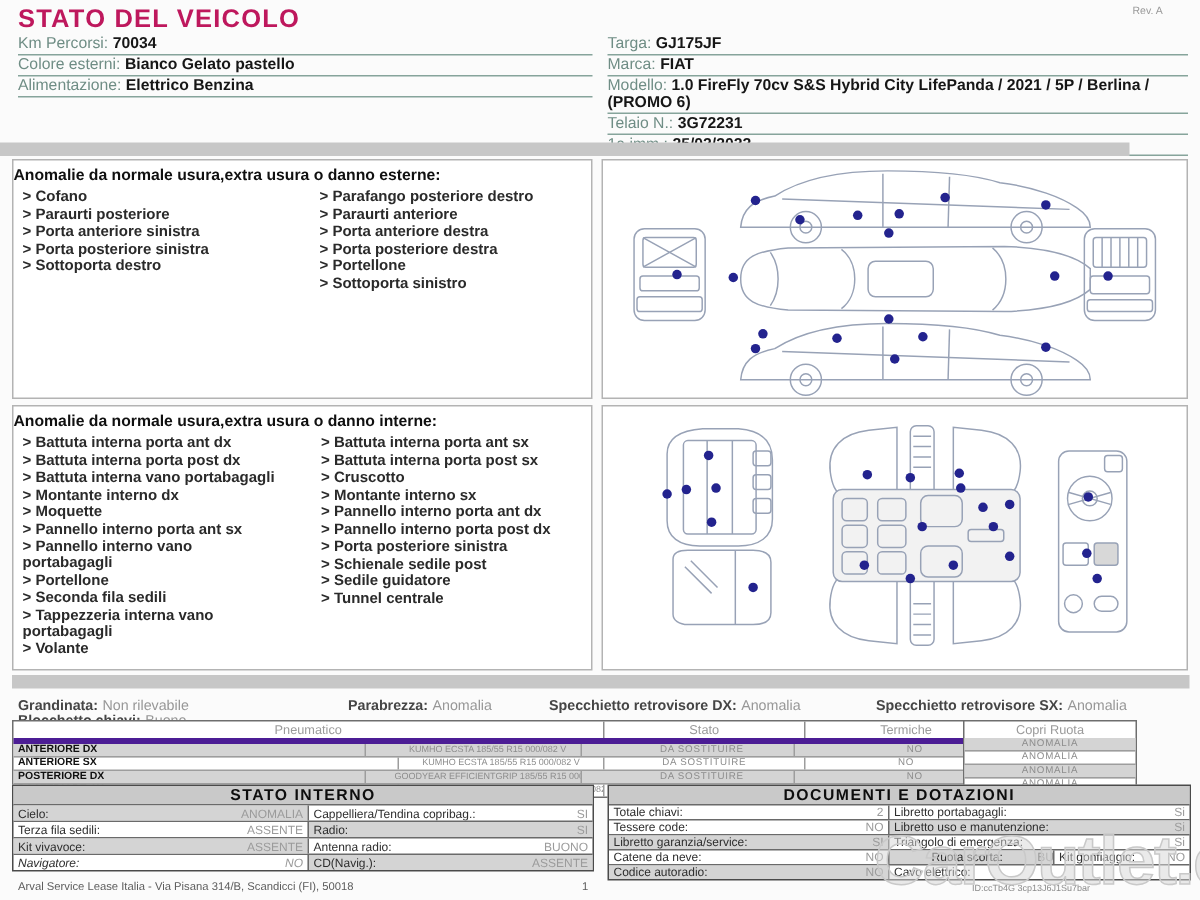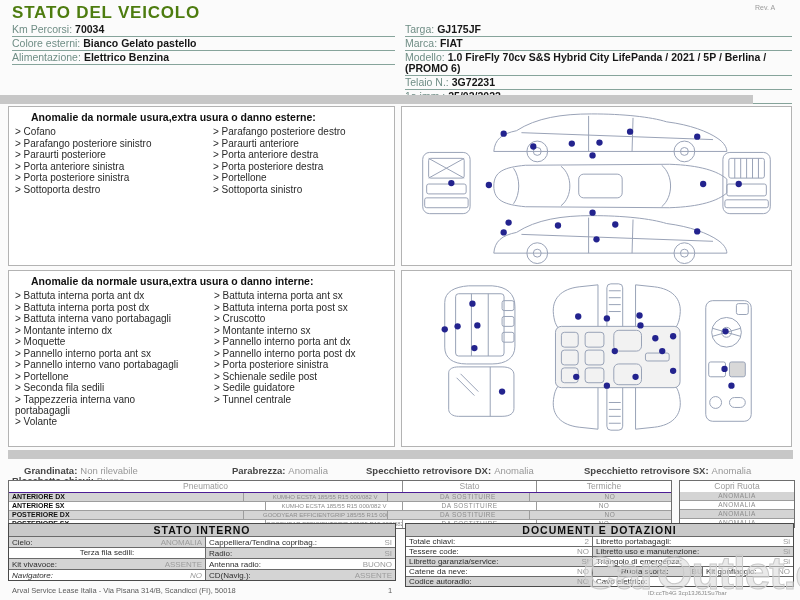--- a/index.html
+++ b/index.html
@@ -1,57 +1,57 @@
 <!DOCTYPE html>
 <html><head>
 <meta charset="utf-8">
 <style>
   html,body{margin:0;padding:0;}
   .page{position:relative;width:800px;height:600px;background:#fbfbfb;overflow:hidden;
         font-family:"Liberation Sans",sans-serif;color:#222;}
   .abs{position:absolute;}
   
-  .title{left:12px;top:3px;font-size:17px;font-weight:bold;color:#4d7c0f;letter-spacing:.8px;}
+  .title{left:12px;top:3px;font-size:17px;font-weight:bold;color:#be185d;letter-spacing:.8px;}
   .rev{left:755px;top:4px;font-size:7px;color:#9a9a9a;}
   .hdr{display:block;}
   .hrow{border-bottom:1px solid #86a49b;padding:1px 0 1px;font-size:10.5px;color:#6f8d85;line-height:11px;}
   .hrow b{color:#161616;margin-left:3px;}
   .band{background:#c7c7c7;height:9px;}
   
   .box{background:#fff;border:1px solid #b3b3b3;box-sizing:border-box;}
-  .box h3{margin:4px 22px 3px;font-size:10.5px;color:#101010;}
+  .box h3{margin:4px 0 3px;font-size:10.5px;color:#101010;}
   .cols{display:flex;padding:0 6px;}
   .col{font-size:10px;line-height:11px;color:#2a2a2a;}
-  .col div{margin-bottom:0.5px;}
+  .col div{margin-bottom:0.5px;font-weight:bold;}
   .ext-c1{width:192px;margin-right:6px;}
   .int-c1{width:170px;margin-right:29px;}
   .colflex{flex:1;}
   .diag{position:absolute;inset:0;width:100%;height:100%;}
   .diag path,.diag rect,.diag circle,.diag line{fill:none;stroke:#98a2b6;stroke-width:1;}
   .diag .fill{fill:#f2f2f2;}
   .diag .dot{fill:#23238e;stroke:none;}
   
   .sum-label{font-size:9.5px;font-weight:bold;color:#454545;}
   .sum-val{font-size:9.5px;color:#979797;margin-left:3px;}
   
   .tire-table{left:8px;top:480px;width:662px;border:1px solid #6e6e6e;background:#fff;}
-  .t-head{display:flex;height:11px;border-bottom:1px solid #4c1d95;}
+  .t-head{display:flex;height:11px;border-bottom:4px solid #4c1d95;}
   .th{box-sizing:border-box;border-right:1px solid #8d8d8d;color:#9a9a9a;font-size:8.5px;
       text-align:center;line-height:11px;overflow:hidden;}
   .th.last{border-right:none;}
   .t-row{display:flex;height:8px;border-bottom:1px solid #9d9d9d;}
   .t-row:last-child{border-bottom:none;}
   .tc{box-sizing:border-box;border-right:1px solid #9d9d9d;line-height:8px;text-align:center;
       overflow:hidden;white-space:nowrap;}
   .tc.last{border-right:none;}
   .pos{width:257px;font-size:7px;font-weight:bold;text-align:left;padding-left:3px;color:#111;}
   .spec{width:137px;font-size:6px;color:#8d8d8d;}
   .val{width:134px;font-size:6.5px;color:#8d8d8d;letter-spacing:.5px;}
   .shade{background:#d4d4d4;gap:19px;}
-  .copri-table{left:679px;top:480px;width:114px;border:1px solid #6e6e6e;background:#fff;}
+  .copri-table{left:642px;top:480px;width:114px;border:1px solid #6e6e6e;background:#fff;}
   .c-row{height:8px;line-height:8px;font-size:6.5px;color:#8d8d8d;text-align:center;
          border-bottom:1px solid #9d9d9d;letter-spacing:.5px;}
   .c-row:last-child{border-bottom:none;}
   
   .mini-table{border:1px solid #4a4a4a;background:#fff;}
   .mt-title{height:12px;line-height:12px;background:#c9c9c9;font-size:10.5px;font-weight:bold;
             text-align:center;letter-spacing:1px;color:#0d0d0d;}
   .mt-row{display:flex;border-top:1px solid #6a6a6a;}
   .si .mt-row{height:10px;}
   .doc .mt-row{height:9px;}
@@ -88,21 +88,20 @@
     <div class="hrow"><span>1a imm.:</span><b>25/02/2022</b></div>
   </div>
 
   <div class="abs band" style="left:0;top:95px;width:753px;"></div>
 
   <div class="abs box" style="left:8px;top:106px;width:387px;height:160px;">
     <h3>Anomalie da normale usura,extra usura o danno esterne:</h3>
     <div class="cols">
       <div class="col ext-c1">
         <div>&gt; Cofano</div>
-        <div>&gt; Parafango posteriore sinistro</div>
         <div>&gt; Paraurti posteriore</div>
         <div>&gt; Porta anteriore sinistra</div>
         <div>&gt; Porta posteriore sinistra</div>
         <div>&gt; Sottoporta destro</div>
       </div>
       <div class="col colflex">
         <div>&gt; Parafango posteriore destro</div>
         <div>&gt; Paraurti anteriore</div>
         <div>&gt; Porta anteriore destra</div>
         <div>&gt; Porta posteriore destra</div>
@@ -269,21 +268,21 @@
           <circle class="dot" cx="235" cy="107" r="3.2"></circle>
         <circle class="dot" cx="326" cy="61" r="3.2"></circle>
           <circle class="dot" cx="325" cy="99" r="3.2"></circle>
         <circle class="dot" cx="332" cy="116" r="3.2"></circle>
       </g>
     </svg>
   </div>
 
   <div class="abs band" style="left:8px;top:450px;width:785px;"></div>
 
-  <div class="abs" style="left:24px;top:460px;"><span class="sum-label">Grandinata:</span><span class="sum-val">Non rilevabile</span></div>
+  <div class="abs" style="left:12px;top:460px;"><span class="sum-label">Grandinata:</span><span class="sum-val">Non rilevabile</span></div>
   <div class="abs" style="left:232px;top:460px;"><span class="sum-label">Parabrezza:</span><span class="sum-val">Anomalia</span></div>
   <div class="abs" style="left:366px;top:460px;"><span class="sum-label">Specchietto retrovisore DX:</span><span class="sum-val">Anomalia</span></div>
   <div class="abs" style="left:584px;top:460px;"><span class="sum-label">Specchietto retrovisore SX:</span><span class="sum-val">Anomalia</span></div>
   <div class="abs" style="left:12px;top:470px;"><span class="sum-label">Blocchetto chiavi:</span><span class="sum-val">Buono</span></div>
 
   <div class="abs tire-table">
     <div class="t-head">
       <div class="th" style="width:394px;">Pneumatico</div>
       <div class="th" style="width:134px;">Stato</div>
       <div class="th last" style="width:134px;">Termiche</div>
@@ -327,21 +326,21 @@
       <div class="pair shade" style="width:196px;">
           <span class="plabel">Cielo:</span>
           <span class="pvalue">ANOMALIA</span>
         </div>
       <div class="pair" style="flex:1;gap:16px;">
           <span class="plabel">Cappelliera/Tendina copribag.:</span>
           <span class="pvalue">SI</span>
         </div>
     </div>
     <div class="mt-row">
-      <div class="pair" style="width:196px;flex-direction:column;">
+      <div class="pair" style="width:196px;">
           <span class="plabel">Terza fila sedili:</span>
           <span class="pvalue">ASSENTE</span>
         </div>
       <div class="pair shade" style="flex:1;">
           <span class="plabel">Radio:</span>
           <span class="pvalue">SI</span>
         </div>
     </div>
     <div class="mt-row">
       <div class="pair shade" style="width:196px;">

